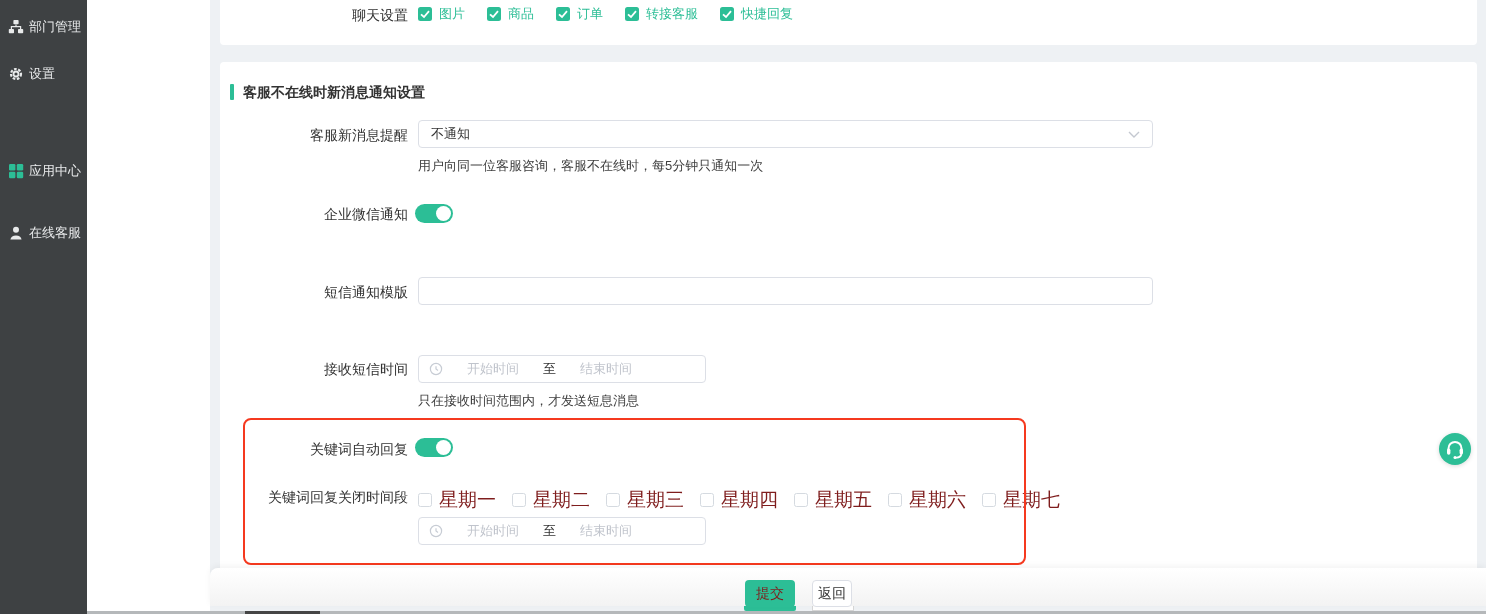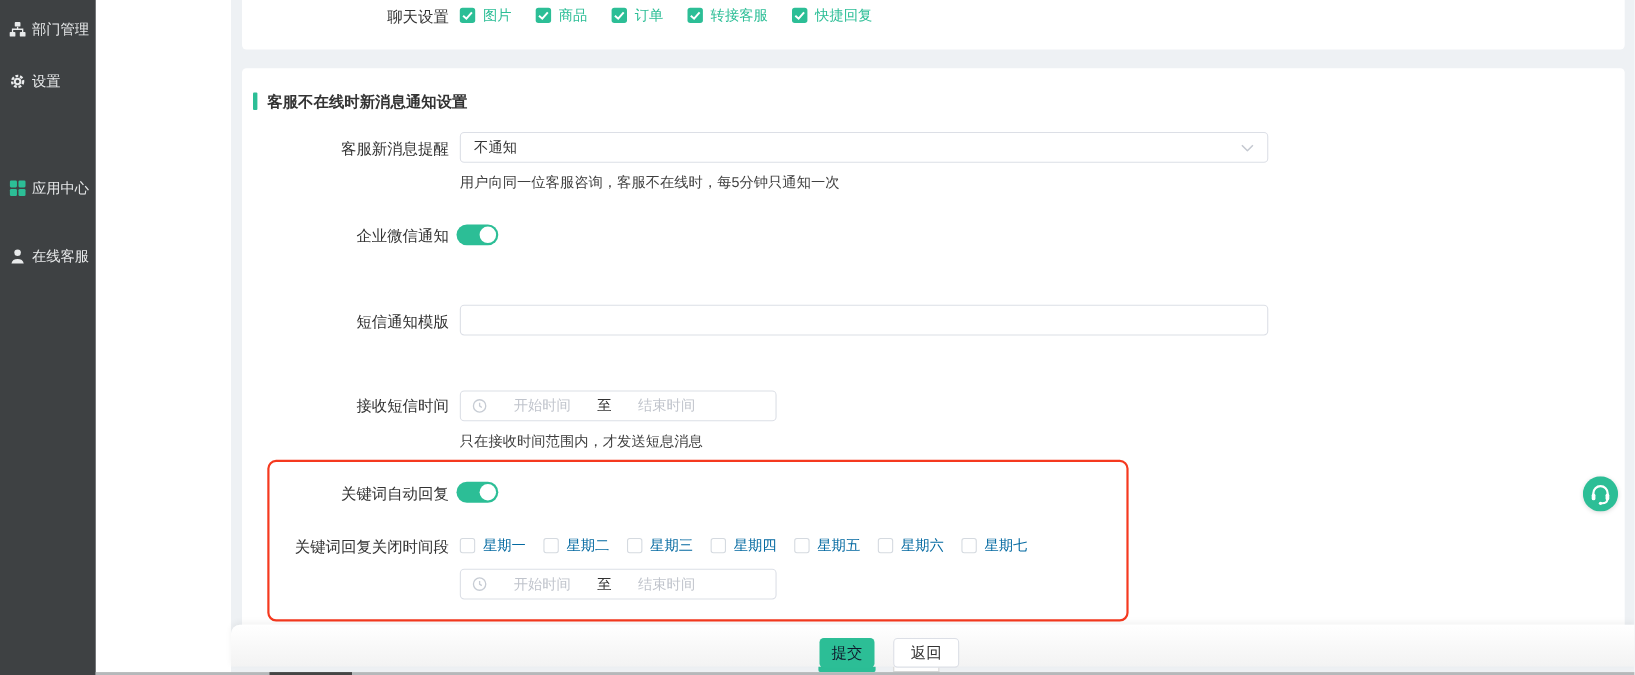--- a/index.html
+++ b/index.html
@@ -34,30 +34,30 @@
   .tbox { position:absolute; left:418px; width:288px; height:28px; border:1px solid #dcdfe6; border-radius:4px; background:#fff; display:flex; align-items:center; padding-left:10px; font-size:13px; cursor:pointer; }
   .tbox .ph { color:#c0c4cc; width:100px; text-align:center; }
   .tbox .sep { color:#333; }
 
   .chk-row { position:absolute; display:flex; align-items:center; }
   .chk-item { display:flex; align-items:center; gap:7px; cursor:pointer; }
   .chk { width:14px; height:14px; border-radius:2.5px; flex:0 0 auto; position:relative; }
   .chk.on { background:#2cbe96; }
   .chk.off { background:#fff; border:1px solid #d5dae0; }
   .chk-label-green { font-size:13px; color:#2cbe96; }
-  .chk-label-dark { font-size:13px; color:#0369a1; }
+  .chk-label-dark { font-size:19px; color:#7f1d1d; }
 
   .highlight-box { position:absolute; left:243px; top:418px; width:783px; height:147px; border:2px solid #f5391f; border-radius:8px; z-index:3; pointer-events:none; }
 
   
   .footer { position:absolute; left:210px; top:568px; width:1276px; height:38px; background:linear-gradient(#ffffff,#f3f3f3); border-top-left-radius:8px; box-shadow:0 -2px 6px rgba(0,0,0,0.05); z-index:6; }
   .footer-btns { position:absolute; left:535px; top:12px; display:flex; gap:17px; }
   .btn { height:27px; border-radius:4px; font-size:14px; display:flex; align-items:center; justify-content:center; cursor:pointer; border:none; font-family:inherit; }
-  .btn-primary { width:50px; background:#2cbe96; color:#0f172a; }
-  .btn-plain { width:60px; background:#fff; color:#333; border:1px solid #dcdfe6; }
+  .btn-primary { width:50px; background:#2cbe96; color:#7f1d1d; }
+  .btn-plain { width:40px; background:#fff; color:#333; border:1px solid #dcdfe6; }
   .sliver { position:absolute; top:606px; height:5px; z-index:5; }
   .sliver-green { left:744px; width:52px; background:#2cbe96; border-radius:0 0 2px 2px; }
   .sliver-plain { left:812px; width:42px; background:#fff; border:1px solid #d6d6d6; border-top:none; }
 
   .hscroll-track { position:absolute; left:87px; top:611px; width:1399px; height:3px; background:#b5b8ba; z-index:7; }
   .hscroll-thumb { position:absolute; left:158px; top:0; width:75px; height:3px; background:#454545; cursor:pointer; }
 
   .float-help { position:absolute; left:1439px; top:433px; width:32px; height:32px; border:none; background:transparent; padding:0; cursor:pointer; z-index:8; filter:drop-shadow(0 1px 2px rgba(0,0,0,0.15)); }
 </style>
 </head>

